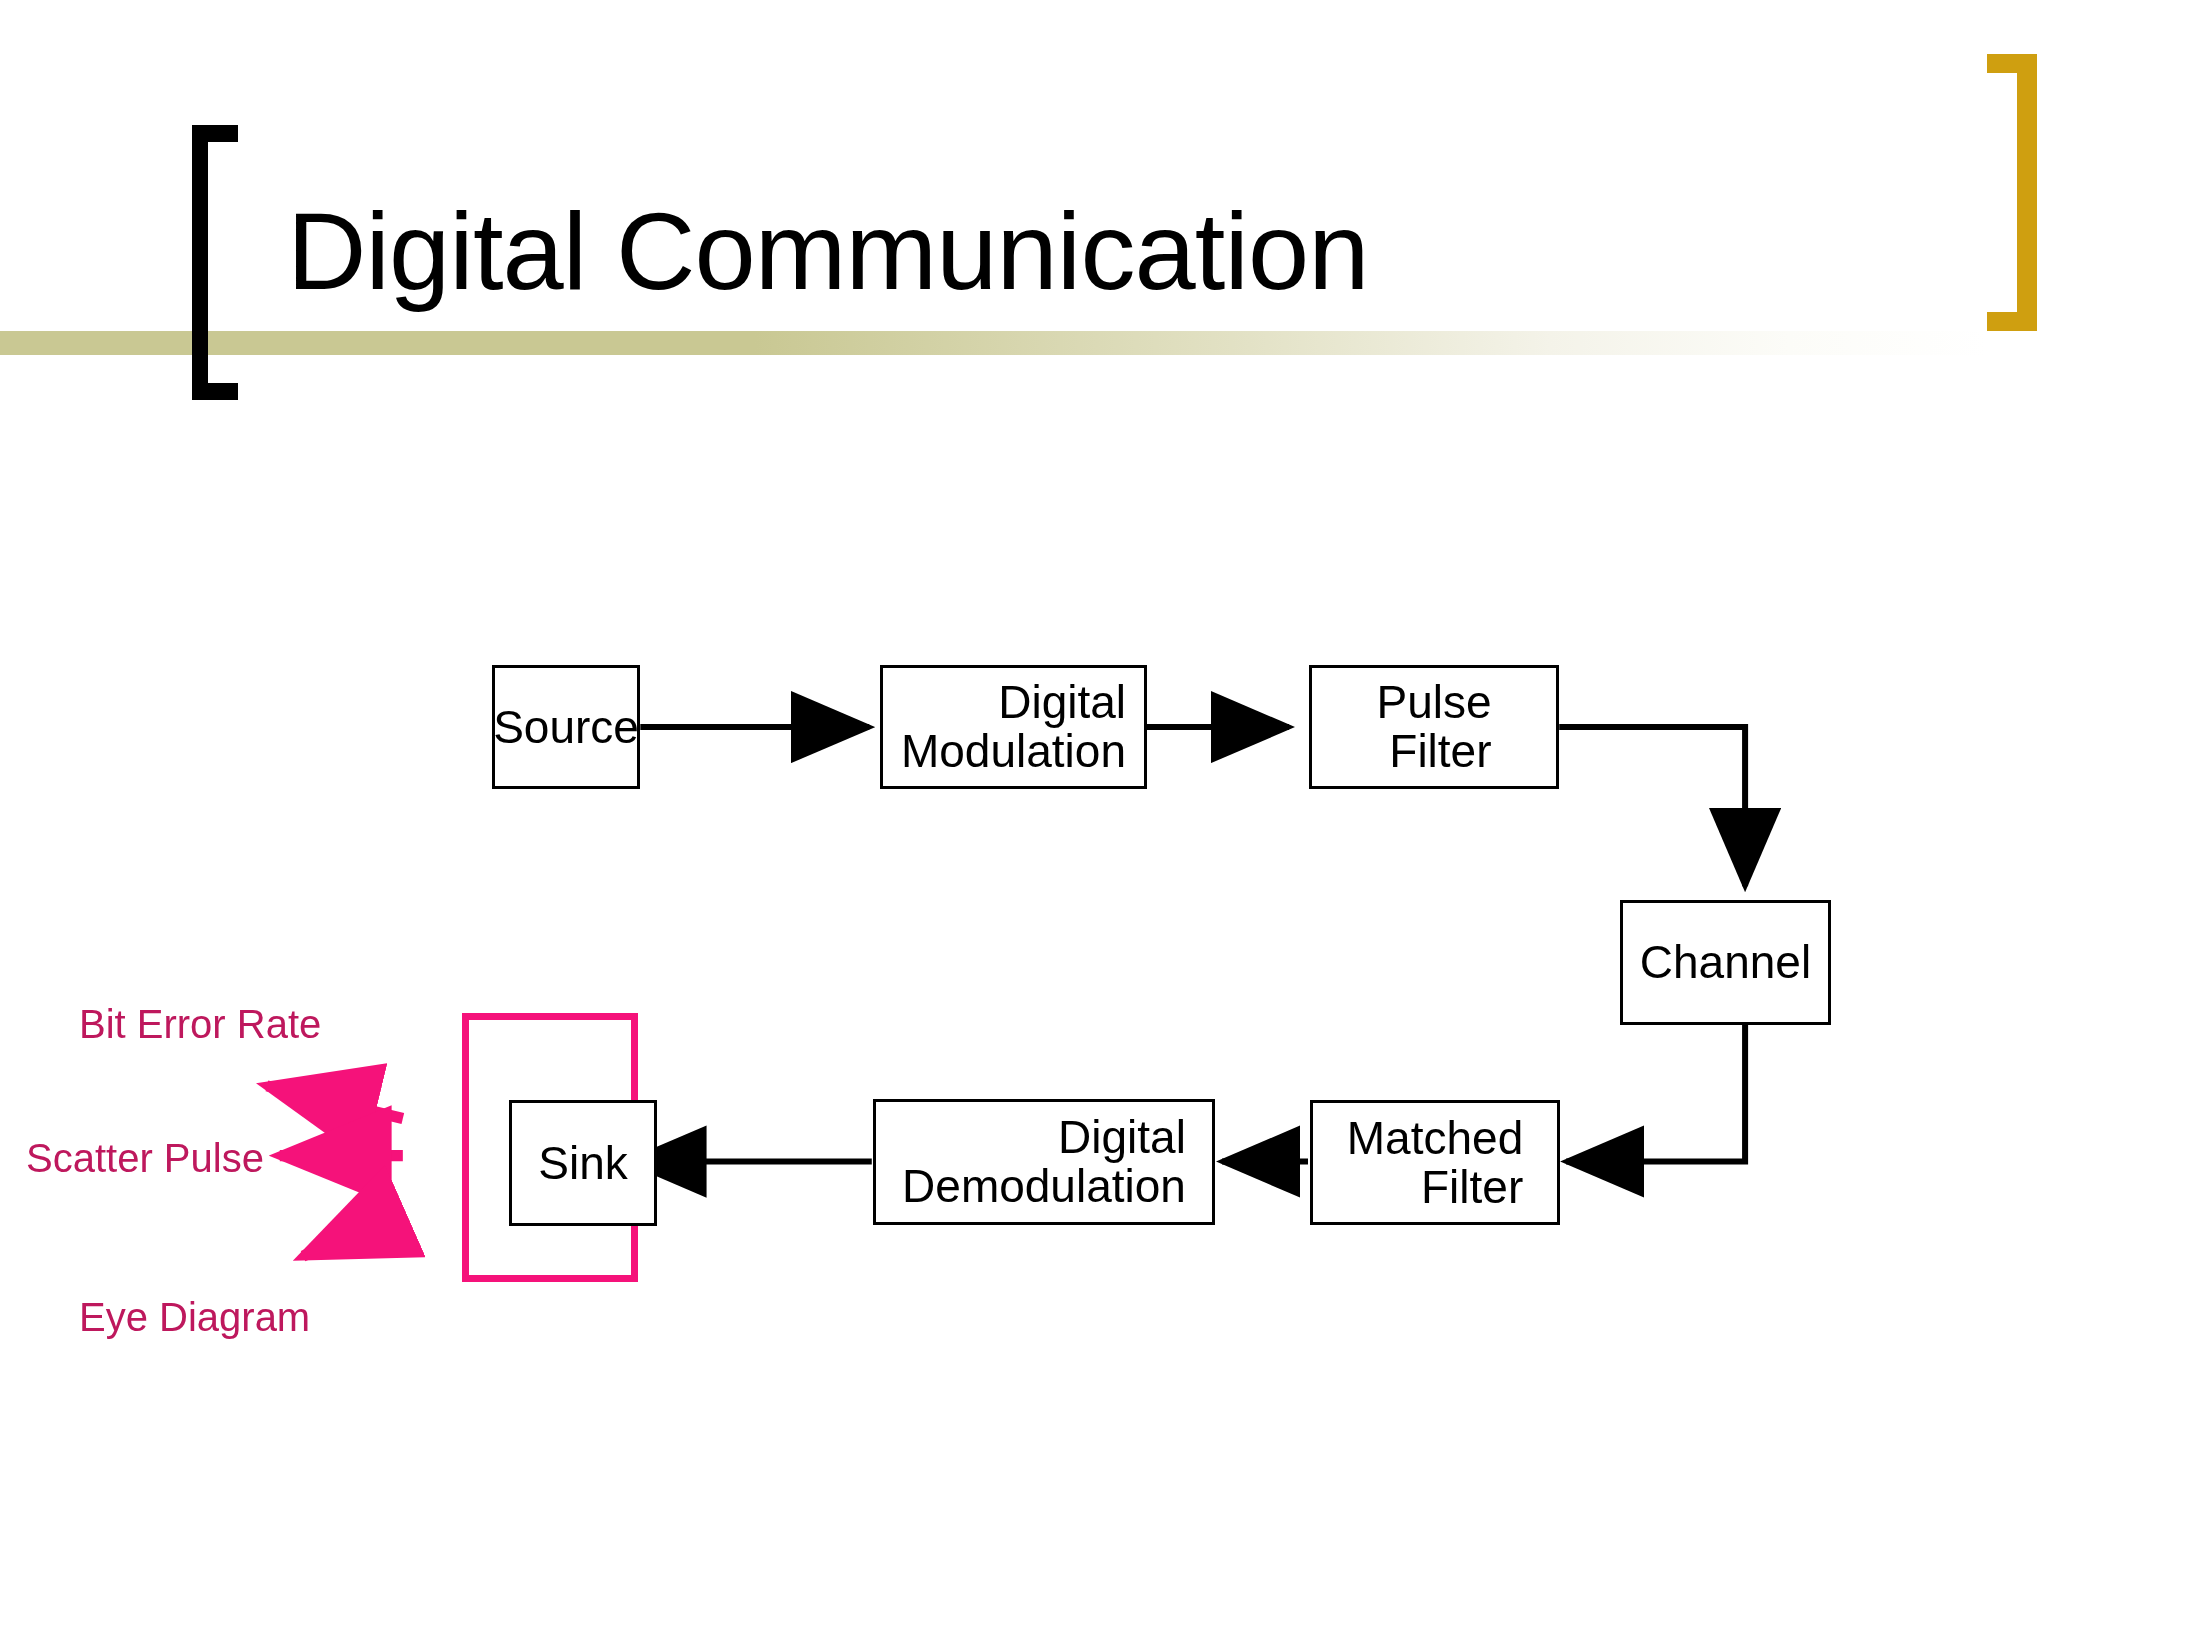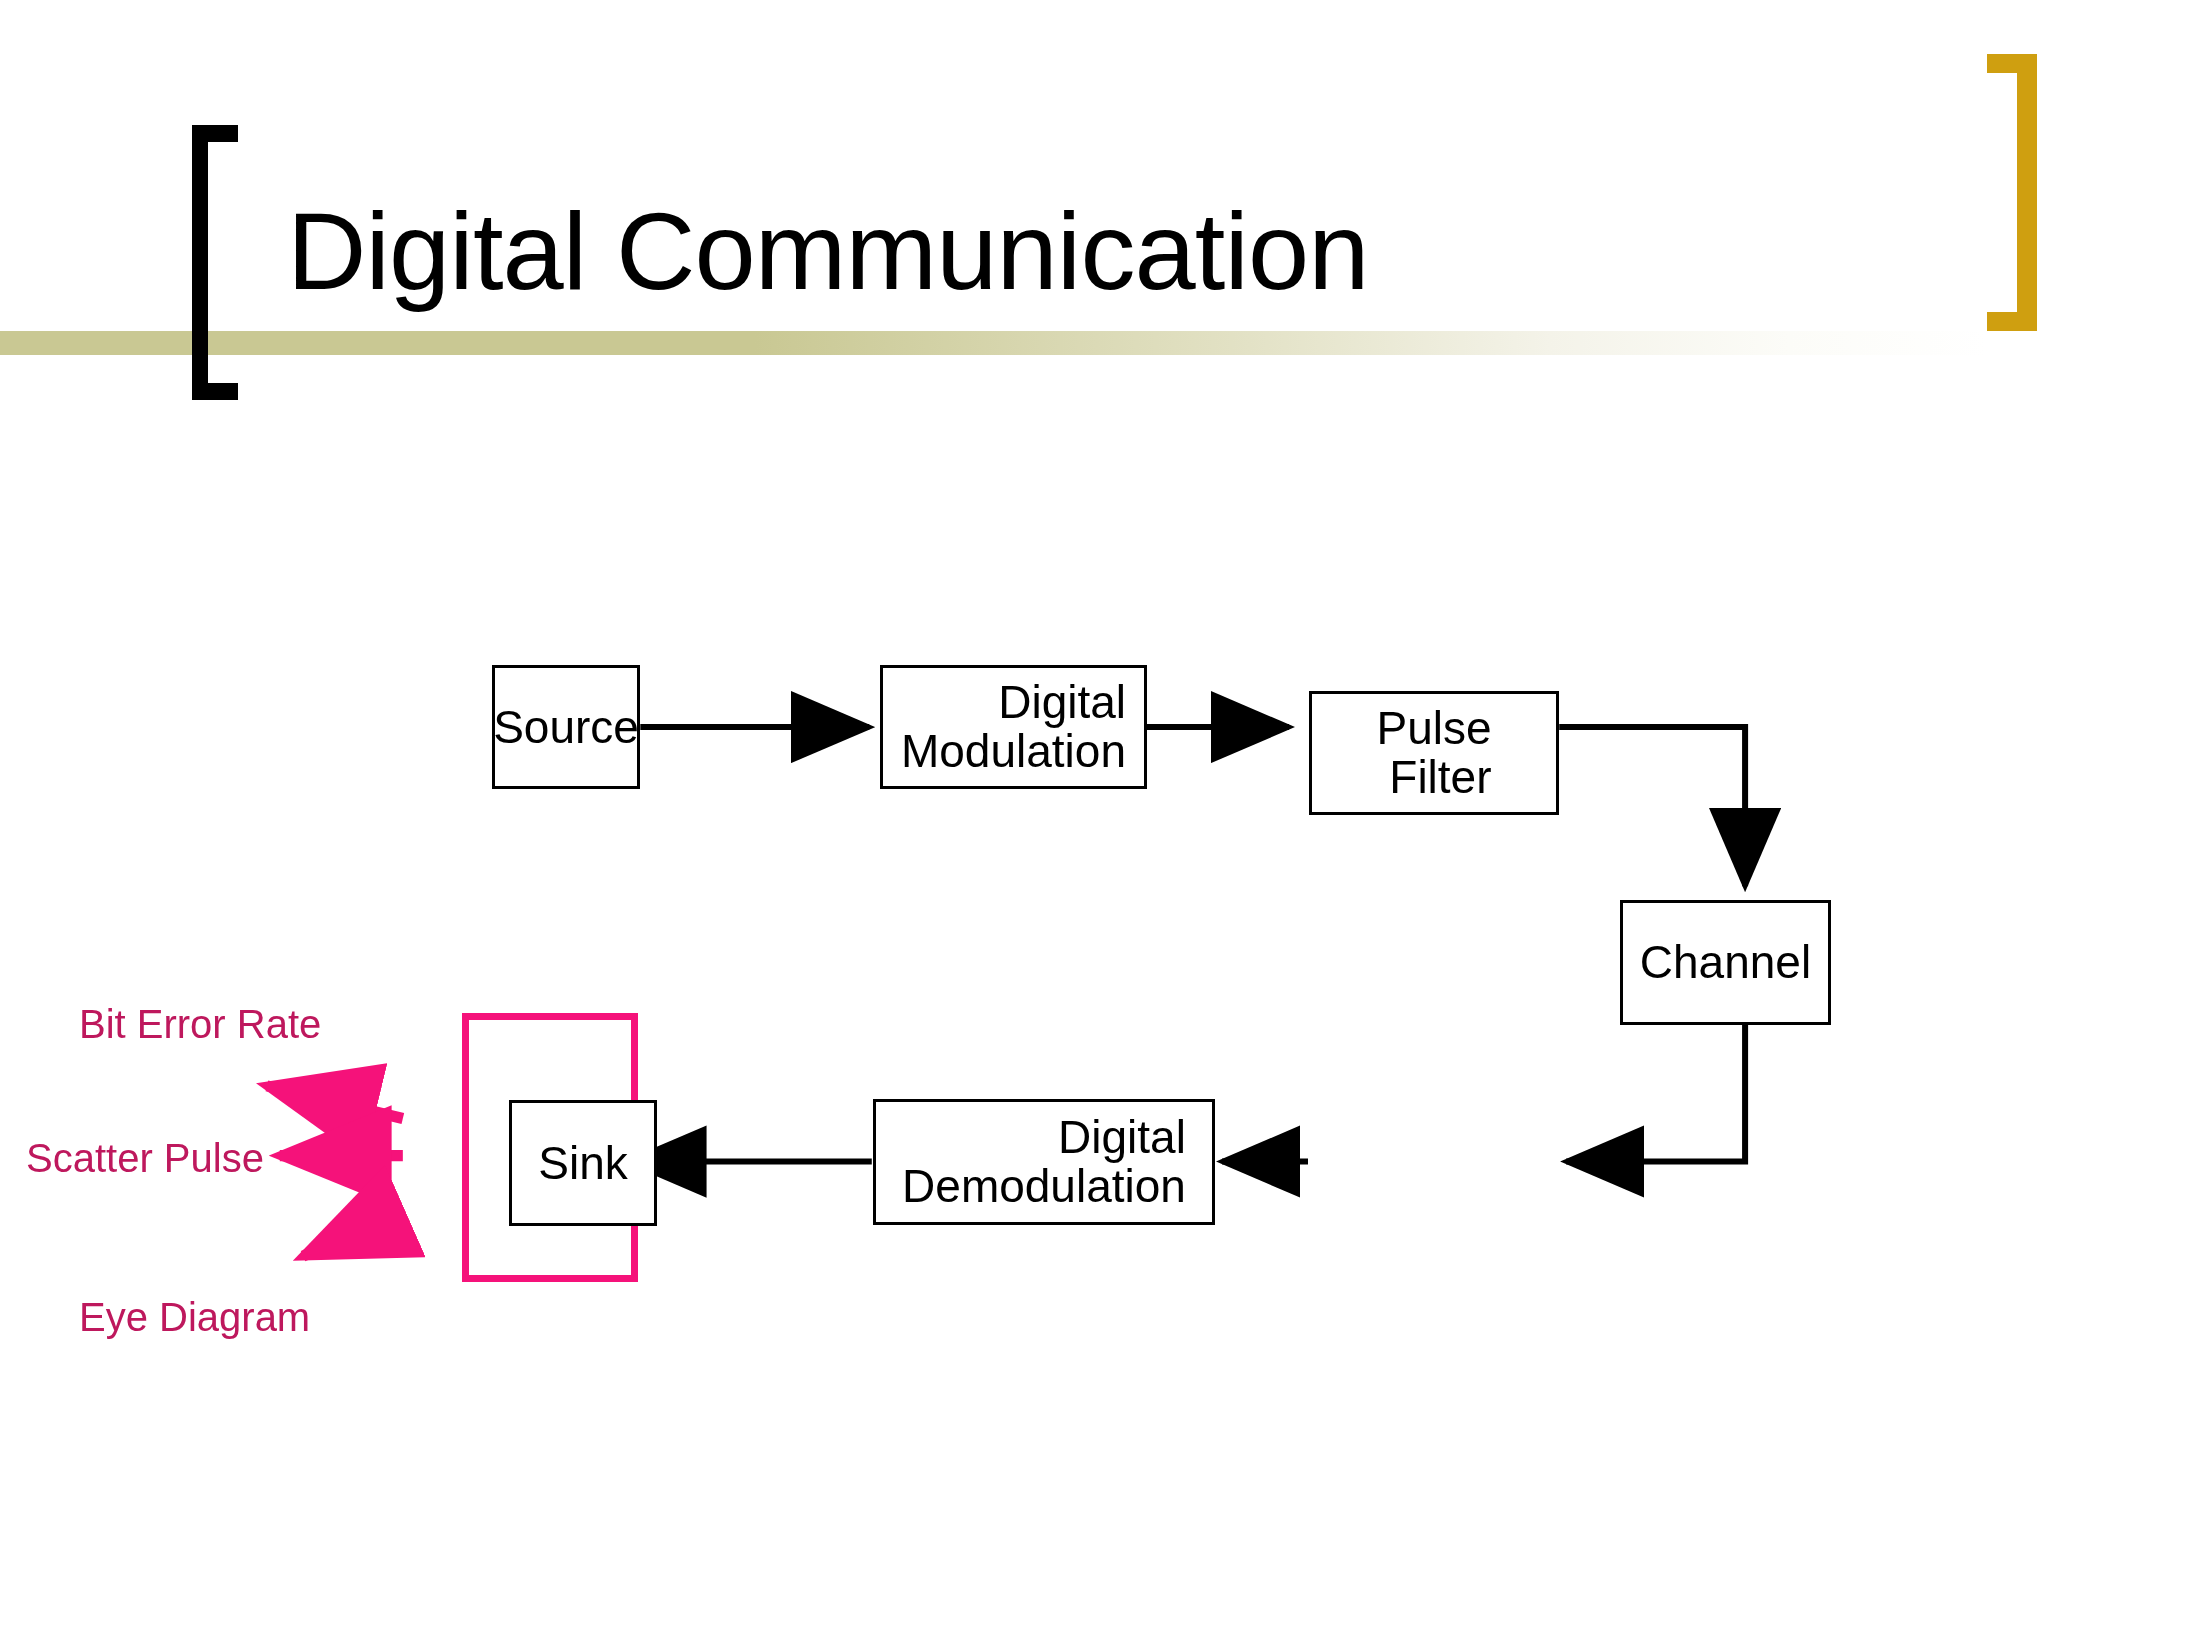--- a/index.html
+++ b/index.html
@@ -204,31 +204,37 @@
       <span class="label">Source</span>
     </div>
 
     <div class="node" style="left:880px; top:665px; width:267px; height:124px;">
       <span>
         <span class="label">Digital</span>
         <span class="label">Modulation</span>
       </span>
     </div>
 
-    <div class="node" style="left:1309px; top:691px; width:250px; height:124px;">
+    <div class="node" style="left:1309px; top:665px; width:250px; height:124px;">
       <span>
         <span class="label">Pulse</span>
         <span class="label">Filter</span>
       </span>
     </div>
 
     <div class="node" style="left:1620px; top:900px; width:211px; height:125px;">
       <span class="label">Channel</span>
     </div>
 
+    <div class="node" style="left:1310px; top:1100px; width:250px; height:125px;">
+      <span>
+        <span class="label">Matched</span>
+        <span class="label">Filter</span>
+      </span>
+    </div>
 
     <div class="node overflow" style="left:873px; top:1099px; width:342px; height:126px;">
       <span>
         <span class="label">Digital</span>
         <span class="label">Demodulation</span>
       </span>
     </div>
 
     <div class="node" style="left:476px; top:1100px; width:148px; height:126px;margin-left:33px;">
       <span class="label">Sink</span>

